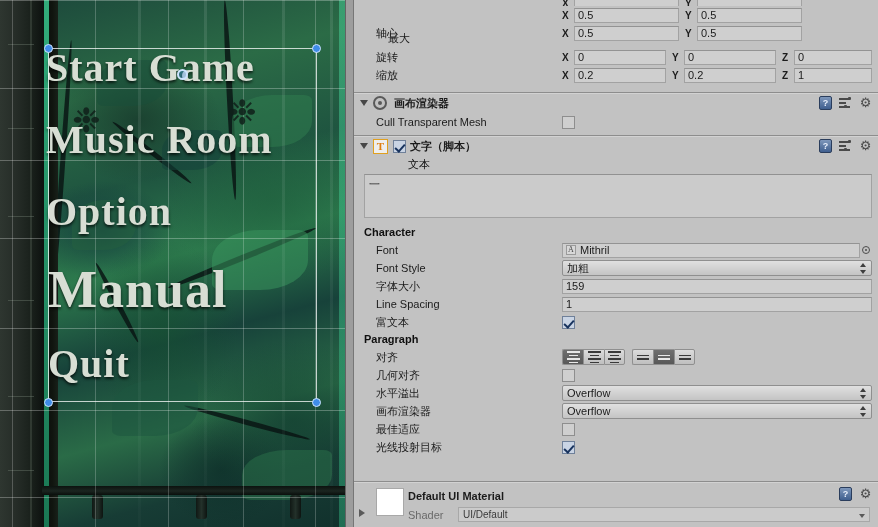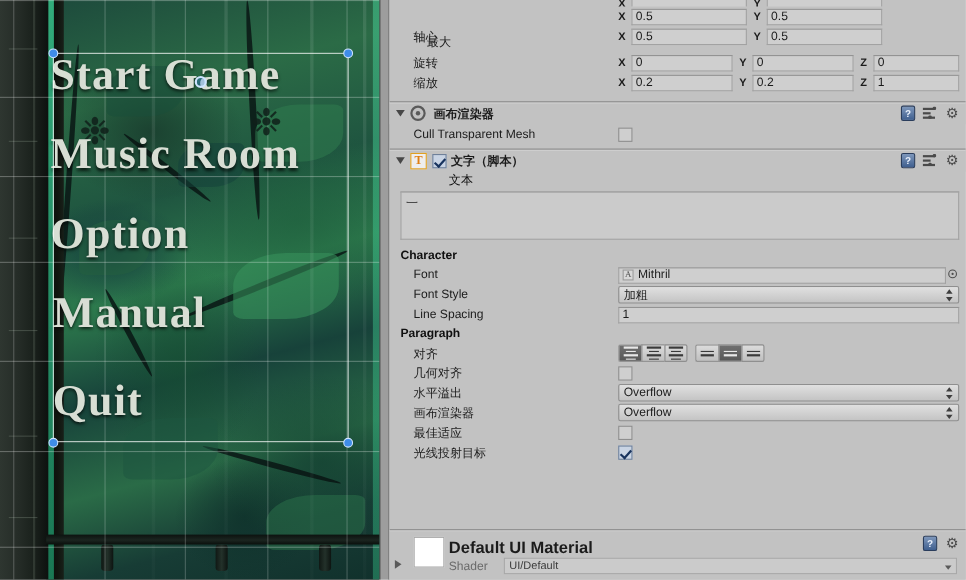--- a/index.html
+++ b/index.html
@@ -385,21 +385,21 @@
     box-shadow: inset 0 1px 0 #d2d2d2;
   }
   .mat-swatch {
     position: absolute; left: 22px; top: 6px;
     width: 28px; height: 28px;
     background: #ffffff;
     border: 1px solid #a8a8a8;
   }
   .mat-name {
     position:absolute; left: 54px; top: 8px;
-    font-size: 15px; font-weight: bold; color: #1b1b1b;
+    font-size: 11px; font-weight: bold; color: #1b1b1b;
   }
   .mat-fold {
     position:absolute; left: 5px; top: 27px;
     width: 0; height: 0;
     border-left: 6px solid #5a5a5a;
     border-top: 4.5px solid transparent;
     border-bottom: 4.5px solid transparent;
   }
   .mat-shader-lbl {
     position:absolute; left: 54px; top: 27px;
@@ -477,21 +477,21 @@
     <div class="guide-v" style="left:168px;"></div>
     <div class="guide-v" style="left:243px;"></div>
     <div class="guide-v" style="left:315px;"></div>
 
     <div class="ornament" style="left:72px;  top:100px;">❉</div>
     <div class="ornament" style="left:228px; top:92px;">❉</div>
 
     <div class="menu-text" style="left:46px; top:48px; font-size:40px;">Start Game</div>
     <div class="menu-text" style="left:46px; top:120px; font-size:40px;">Music Room</div>
     <div class="menu-text" style="left:46px; top:192px; font-size:40px;">Option</div>
-    <div class="menu-text" style="left:48px; top:264px; font-size:40px;">Manual</div>
+    <div class="menu-text" style="left:48px; top:264px; font-size:52px;">Manual</div>
     <div class="menu-text" style="left:48px; top:344px; font-size:40px;">Quit</div>
 
     <div class="sel-rect" style="left:48px; top:48px; width:269px; height:354px;"></div>
     <div class="sel-handle" style="left:44px;  top:44px;"></div>
     <div class="sel-handle" style="left:312px; top:44px;"></div>
     <div class="sel-handle" style="left:44px;  top:398px;"></div>
     <div class="sel-handle" style="left:312px; top:398px;"></div>
     <div class="sel-handle pivot" style="left:177px; top:69px;"></div>
   </div>
 
@@ -621,28 +621,40 @@
     <div class="row">
       <div class="lbl indent1">Font Style</div>
       <div class="fld-col">
         <div class="dropdown">
           <span>加粗</span>
           <span class="updown"></span>
         </div>
       </div>
     </div>
 
+    <div class="row">
+      <div class="lbl indent1">字体大小</div>
+      <div class="fld-col">
+        <div class="inputbox wide">159</div>
+      </div>
+    </div>
 
     <div class="row">
       <div class="lbl indent1">Line Spacing</div>
       <div class="fld-col">
         <div class="inputbox wide">1</div>
       </div>
     </div>
 
+    <div class="row">
+      <div class="lbl indent1">富文本</div>
+      <div class="fld-col">
+        <div class="cb on blue"></div>
+      </div>
+    </div>
 
     <div class="grp-title">Paragraph</div>
 
     <div class="row">
       <div class="lbl indent1">对齐</div>
       <div class="fld-col">
         <div class="align-grp">
           <div class="align-btn sel">
             <i style="width:13px;"></i>
               <i style="width:9px;"></i>

